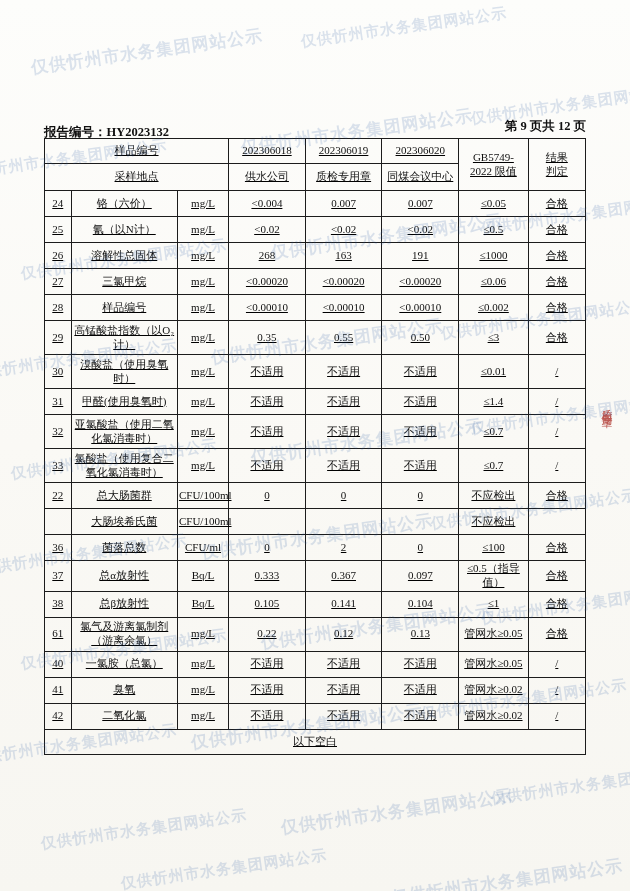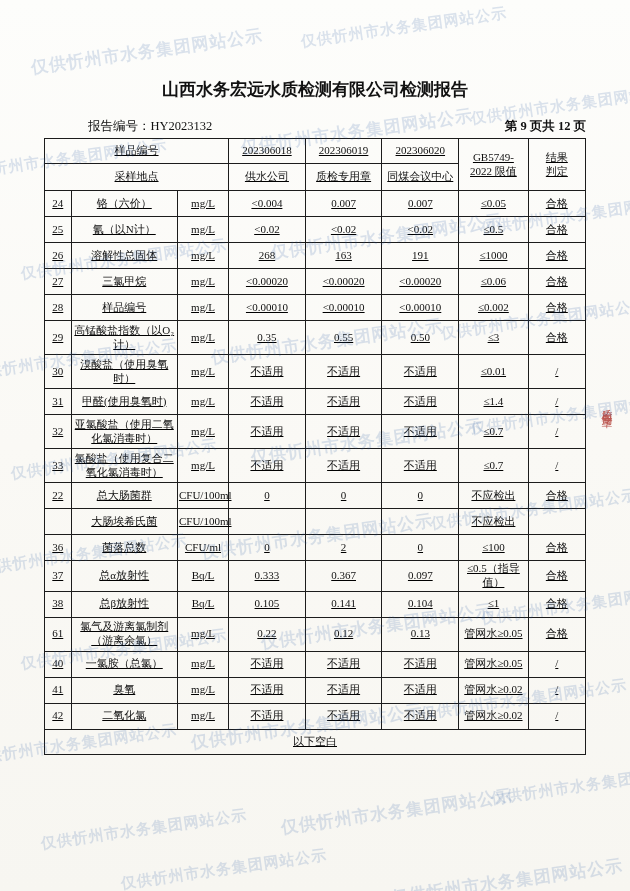--- a/index.html
+++ b/index.html
@@ -56,26 +56,25 @@
     left: 0;
     width: 630px;
     text-align: center;
     font-size: 17px;
     font-weight: bold;
     color: #111;
     letter-spacing: 0px;
   }
   .report-no {
     position: absolute;
-    top: 118px;
+    top: 124px;
     left: 44px;
     font-size: 12.5px;
-    font-weight: normal;
+    font-weight: bold;
     color: #111;
-    margin-left: 44px;
   }
   .page-no {
     position: absolute;
     top: 118px;
     right: 44px;
     font-size: 12.5px;
     font-weight: bold;
     color: #111;
   }
 
@@ -137,21 +136,20 @@
     z-index: 6;
   }
 </style>
 </head>
 <body>
 
 <div class="page">
 
   <div class="content">
 
-    <div class="doc-title">山西水务宏远水质检测有限公司检测报告</div>
     <div class="report-no">报告编号：HY2023132</div>
     <div class="page-no">第 9 页共 12 页</div>
 
     <table class="main">
       <colgroup>
         <col class="c-no">
           <col class="c-name">
           <col class="c-unit">
         <col class="c-s1">
           <col class="c-s2">

